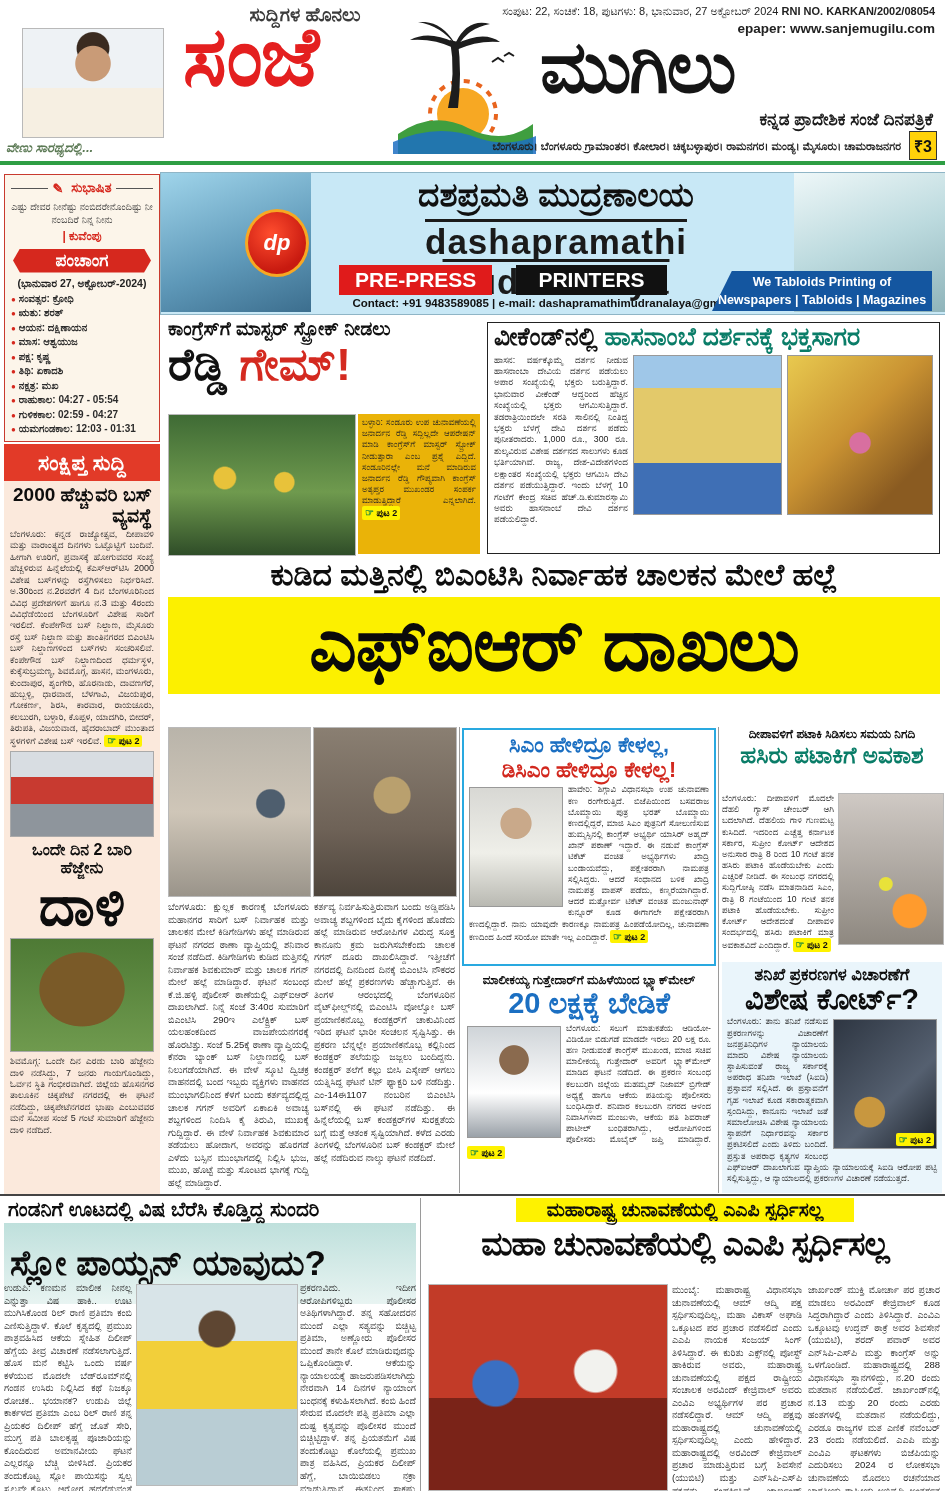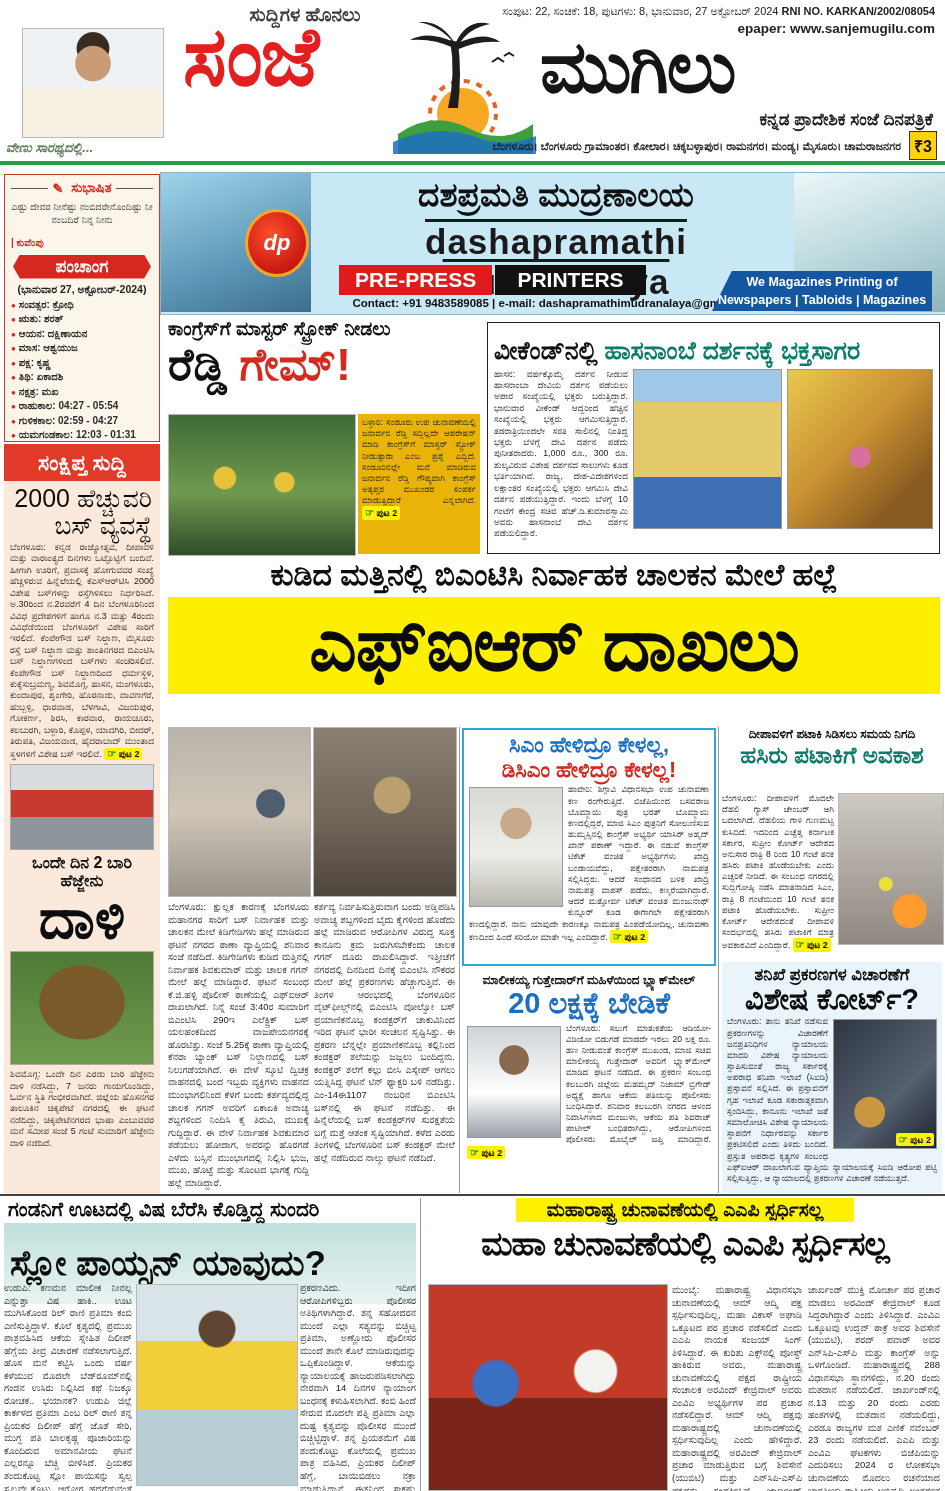--- a/index.html
+++ b/index.html
@@ -35,64 +35,64 @@
      background:linear-gradient(160deg,#9fd4ea,#5e98b8 60%,#3c6e8e);}
   .ad-photo-r{right:0;top:0;width:152px;height:139px;border:none;
      background:linear-gradient(160deg,#eef7f8,#bcdade 50%,#8fb4ba);}
   .ad-dp{left:84px;top:36px;width:58px;height:62px;border-radius:50%;
      background:radial-gradient(circle at 40% 35%,#ff4d2e,#c81a10 70%);border:3px solid #f7a823;
      display:flex;align-items:center;justify-content:center;color:#fff;font-weight:bold;
      font-style:italic;font-size:22px;}
   .ad-kn{left:150px;top:3px;width:490px;text-align:center;font-size:33px;font-weight:800;color:#101010;}
   .ad-en{left:150px;top:49px;width:490px;text-align:center;font-size:35px;font-weight:bold;color:#1a1a1a;
      letter-spacing:1px;text-decoration:overline;}
-  .ad-tags{left:178px;top:92px;display:flex;}
+  .ad-tags{left:178px;top:92px;display:flex;gap:21px;}
   .ad-tag1{background:#e01b1b;color:#fff;font-weight:800;font-size:21px;padding:3px 16px;}
   .ad-tag2{background:#111;color:#fff;font-weight:800;font-size:21px;padding:3px 22px;margin-left:3px;}
   .ad-contact{left:150px;top:124px;width:490px;text-align:center;font-size:11.5px;font-weight:bold;color:#111;}
   .ad-serv{right:14px;top:98px;width:220px;height:38px;background:#1456a0;color:#fff;text-align:center;
      font-size:12.5px;font-weight:bold;line-height:1.45;clip-path:polygon(9% 0,100% 0,100% 100%,0 100%);
      padding-top:2px;}
   
   .sb-box{left:4px;top:174px;width:156px;height:268px;background:#fcf5ea;border:1.5px solid #c93a2e;
      box-sizing:border-box;padding:5px 6px;}
   .sb-subh-head{display:flex;align-items:center;color:#d6281e;font-weight:bold;font-size:13px;}
   .sb-subh-head .ln{flex:1;height:1px;background:#555;}
   .sb-subh-head .tx{padding:0 4px;white-space:nowrap;}
   .sb-quote{margin-top:4px;font-size:9.5px;line-height:1.4;text-align:center;color:#333;}
-  .sb-author{text-align:left;color:#d6281e;font-weight:bold;font-size:10px;margin-top:10px;}
+  .sb-author{text-align:center;color:#d6281e;font-weight:bold;font-size:12px;margin-top:2px;}
   .sb-ribbon{margin:6px auto 4px;width:138px;background:#d6281e;color:#fff;font-weight:bold;font-size:17px;
      text-align:center;padding:2px 0;clip-path:polygon(0 50%,5% 0,95% 0,100% 50%,95% 100%,5% 100%);}
   .sb-date{text-align:center;font-size:10.5px;font-weight:bold;color:#222;margin-bottom:3px;}
   .pan-item{font-size:10px;color:#2c2c2c;margin:2.5px 0;font-weight:bold;}
   .pan-item .dot{color:#d6281e;font-size:8px;margin-right:3px;}
   .sb-banner{left:4px;top:444px;width:156px;height:37px;background:#e23a28;color:#fff;display:flex;
      align-items:center;justify-content:center;font-size:21px;font-weight:800;}
   .sb-pink{left:4px;top:481px;width:156px;height:714px;background:#fbe9dc;box-sizing:border-box;padding:4px 6px;}
-  .sb-bus-h{font-size:25px;line-height:1.08;font-weight:400;text-align:right;color:#0d0d0d;padding-right:2px;}
+  .sb-bus-h{font-size:19px;line-height:1.08;font-weight:700;text-align:right;color:#0d0d0d;padding-right:2px;}
   .sb-bus-b{margin-top:3px;font-size:9px;line-height:1.27;text-align:justify;color:#222;}
   .sb-bus-photo{position:relative;width:142px;height:84px;margin:4px auto 4px;border:1px solid #aaa;
      background:linear-gradient(180deg,#d8dde2 0 30%,#c83a30 30% 62%,#8e959c 62%);}
   .sb-bee-k{font-size:16px;font-weight:800;text-align:center;color:#0d0d0d;}
   .sb-bee-h{font-size:56px;font-weight:900;text-align:center;color:#0d0d0d;line-height:1.05;}
   .sb-bee-photo{position:relative;width:142px;height:112px;margin:2px auto 4px;border:1px solid #aaa;
      background:radial-gradient(ellipse at 50% 45%,#7a5a28 0 42%,rgba(0,0,0,0) 43%),
      linear-gradient(180deg,#4e7a35,#6f9a4e);}
   
   .reddy{left:168px;top:318px;width:312px;height:237px;}
   .reddy-k{font-size:19px;font-weight:800;color:#101010;}
   .reddy-h{margin-top:2px;font-size:45px;font-weight:900;line-height:1;}
   .reddy-h .r{color:#d42a20;margin-top:6px;}
   .reddy-photo{left:0;top:96px;width:186px;height:140px;
      background:radial-gradient(circle at 30% 45%,#e8c23a 0 7%,rgba(0,0,0,0) 8%),
      radial-gradient(circle at 62% 48%,#e8c23a 0 7%,rgba(0,0,0,0) 8%),
      linear-gradient(180deg,#3f6b35,#6f9a4e 55%,#2f4d28);}
   .reddy-body{left:190px;top:96px;width:122px;height:140px;background:#eab308;box-sizing:border-box;
      padding:3px 4px;font-size:8.6px;line-height:1.3;text-align:justify;color:#222;}
-  .hasan{left:487px;top:322px;width:453px;height:232px;border:1.5px solid #222;box-sizing:border-box;padding:14px 6px;}
+  .hasan{left:487px;top:322px;width:453px;height:232px;border:1.5px solid #222;box-sizing:border-box;padding:0 6px;}
   .hasan-h{font-size:25px;font-weight:900;line-height:1.1;}
   .hasan-h .t{color:#0a7d68;}
   .hasan-row{display:flex;margin-top:4px;gap:5px;}
   .hasan-body{width:138px;font-size:8.8px;line-height:1.3;text-align:justify;color:#222;}
   .hasan-ph1{position:relative;width:152px;height:158px;border:1px solid #999;
      background:linear-gradient(180deg,#9fc7e8 0 20%,#e3c96a 20% 68%,#3f6fb5 68%);}
   .hasan-ph2{position:relative;width:148px;height:158px;border:1px solid #999;
      background:radial-gradient(circle at 50% 55%,#d86fa0 0 9%,rgba(0,0,0,0) 10%),
      linear-gradient(135deg,#e8c94f,#c99232 45%,#8a5b21 80%);}
   .fir-k{left:168px;top:558px;width:772px;text-align:center;font-size:30px;font-weight:900;color:#0d0d0d;}
@@ -195,21 +195,21 @@
     <div class="photo ad-photo-r"></div>
     <div class="abs ad-dp">dp</div>
     <div class="abs ad-kn">ದಶಪ್ರಮತಿ ಮುದ್ರಣಾಲಯ</div>
     <div class="abs ad-en">dashapramathi mudranalaya</div>
     <div class="abs ad-tags">
       <span class="ad-tag1">PRE-PRESS</span>
       <span class="ad-tag2">PRINTERS</span>
     </div>
     <div class="abs ad-contact">Contact: +91 9483589085 | e-mail: dashapramathimudranalaya@gmail.com</div>
     <div class="abs ad-serv">
-      <div>We Magazines Printing of</div>
+      <div>We Tabloids Printing of</div>
       <div>Newspapers | Tabloids | Magazines</div>
     </div>
   </div>
 
   <div class="abs sb-box">
     <div class="sb-subh-head">
       <span class="ln"></span>
       <span class="tx">✎</span>
       <span class="tx">ಸುಭಾಷಿತ</span>
       <span class="ln"></span>

